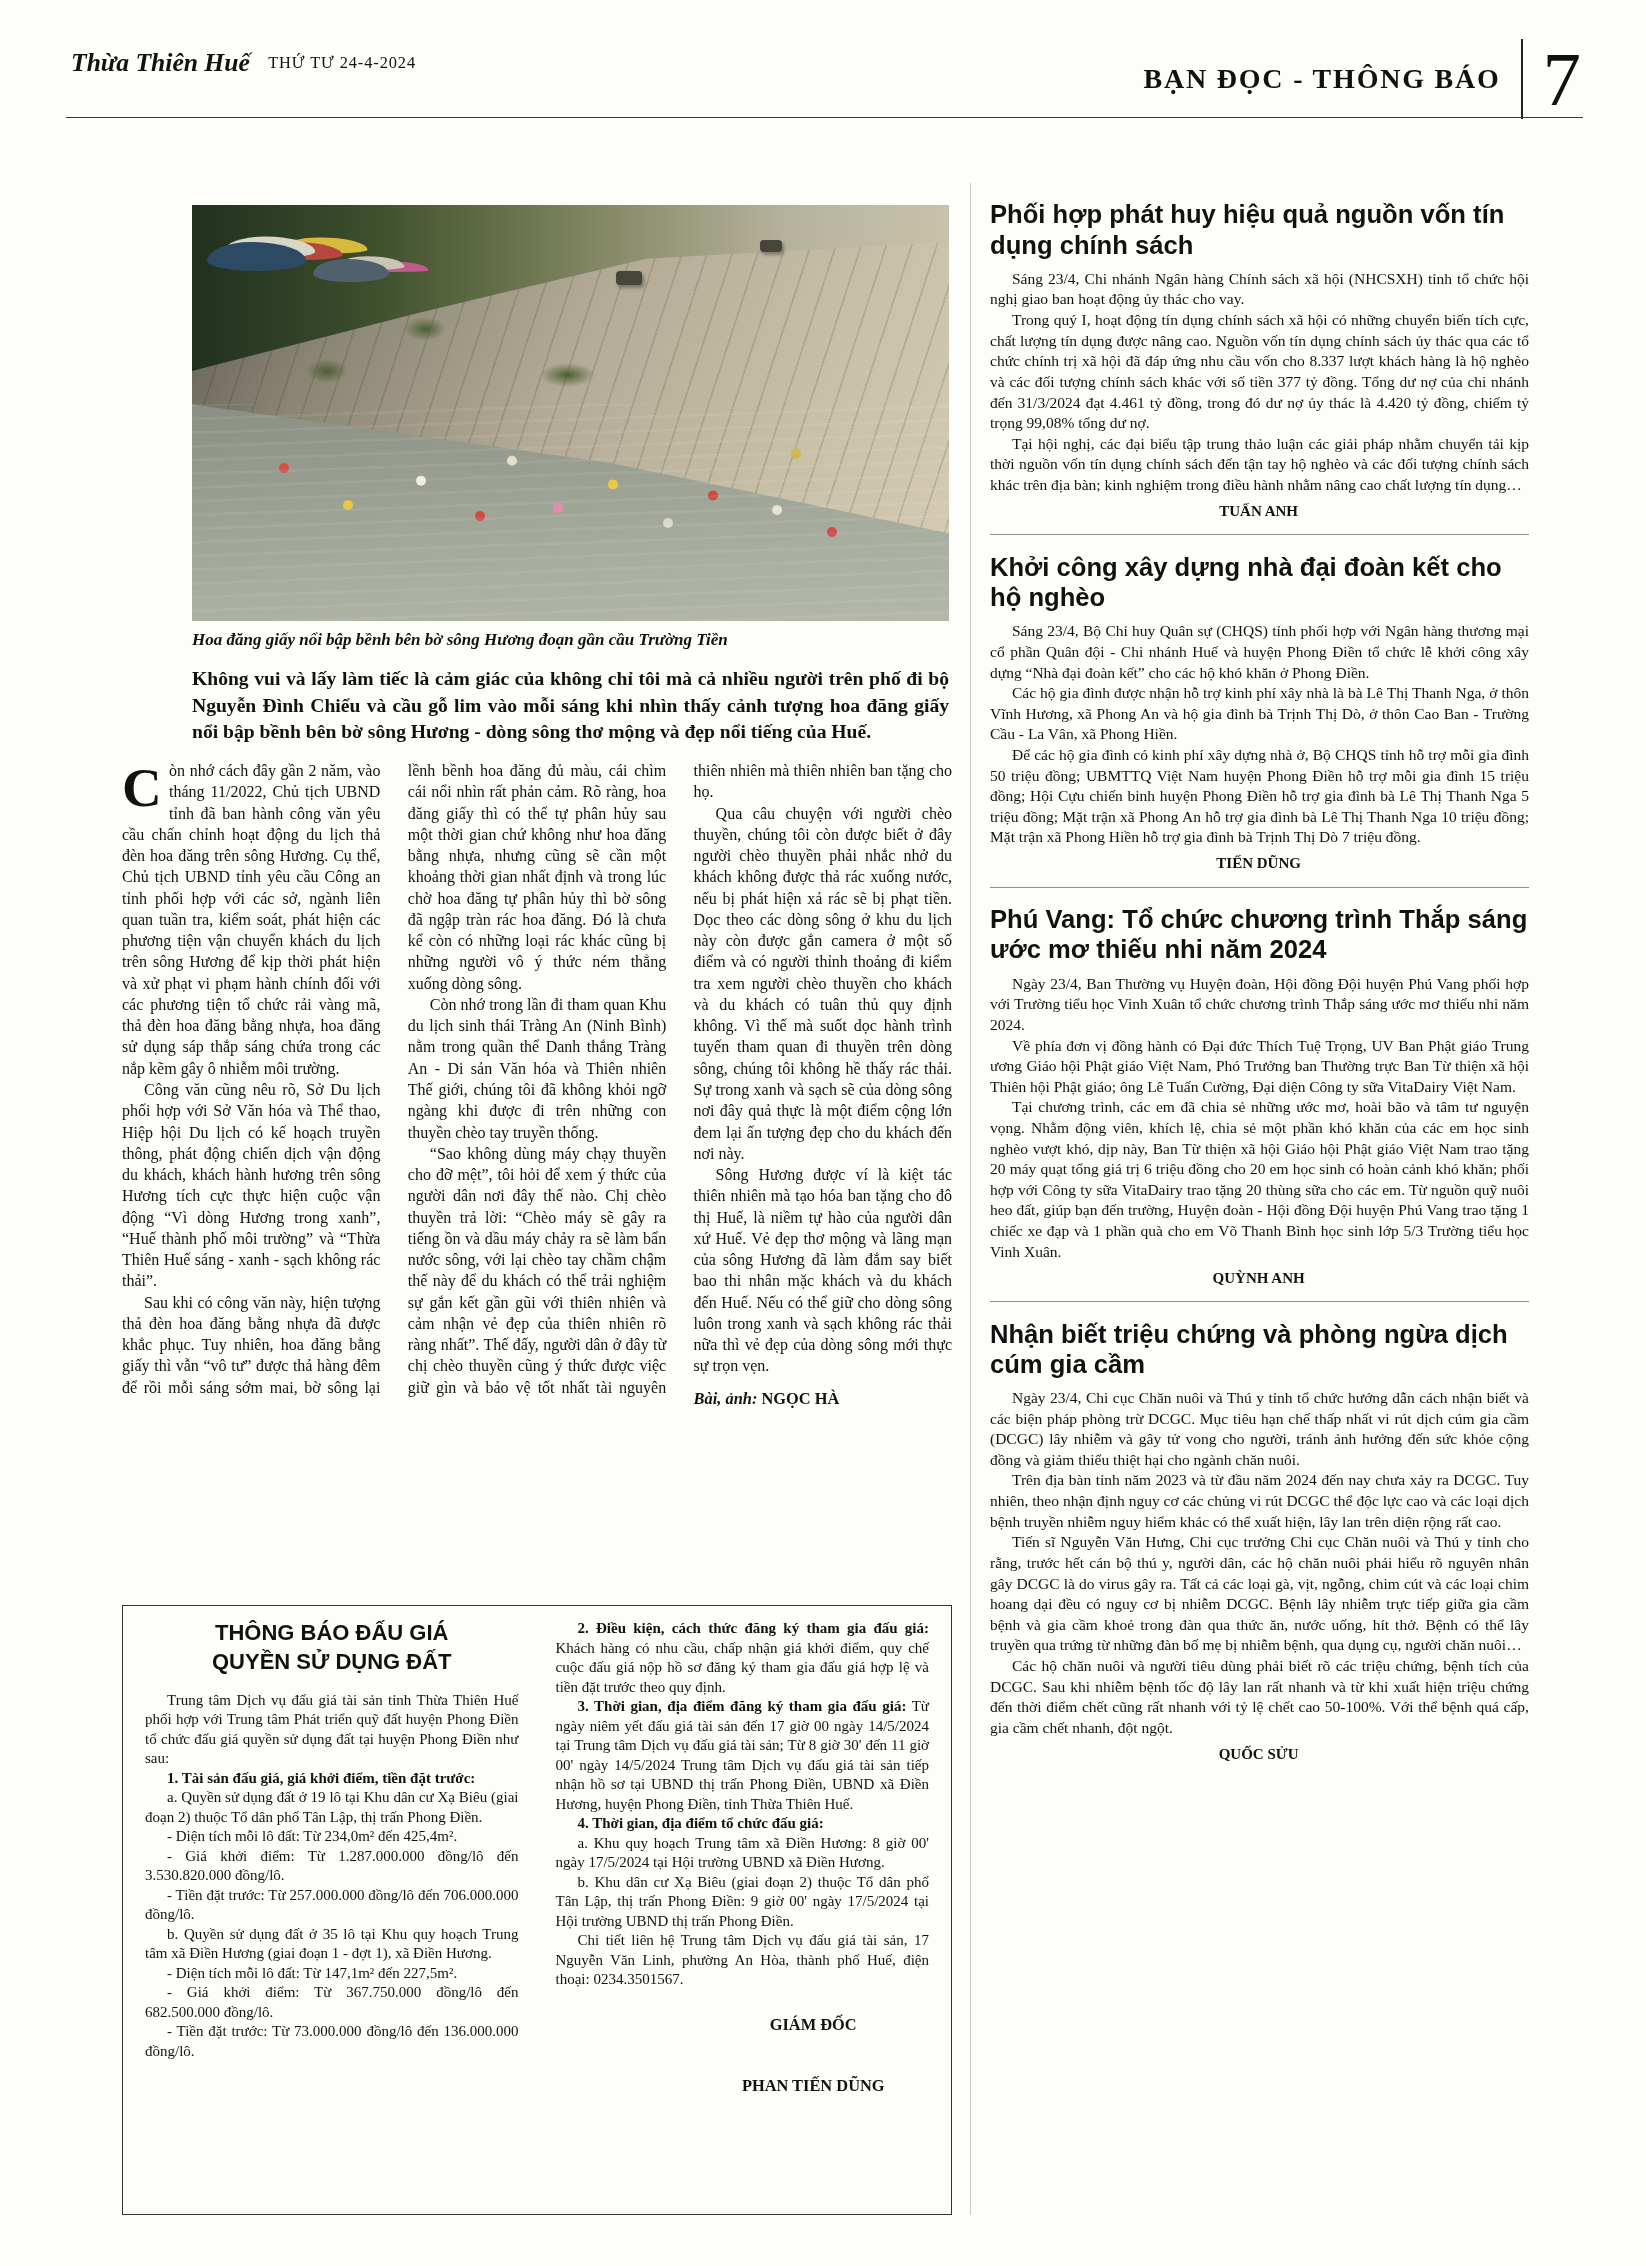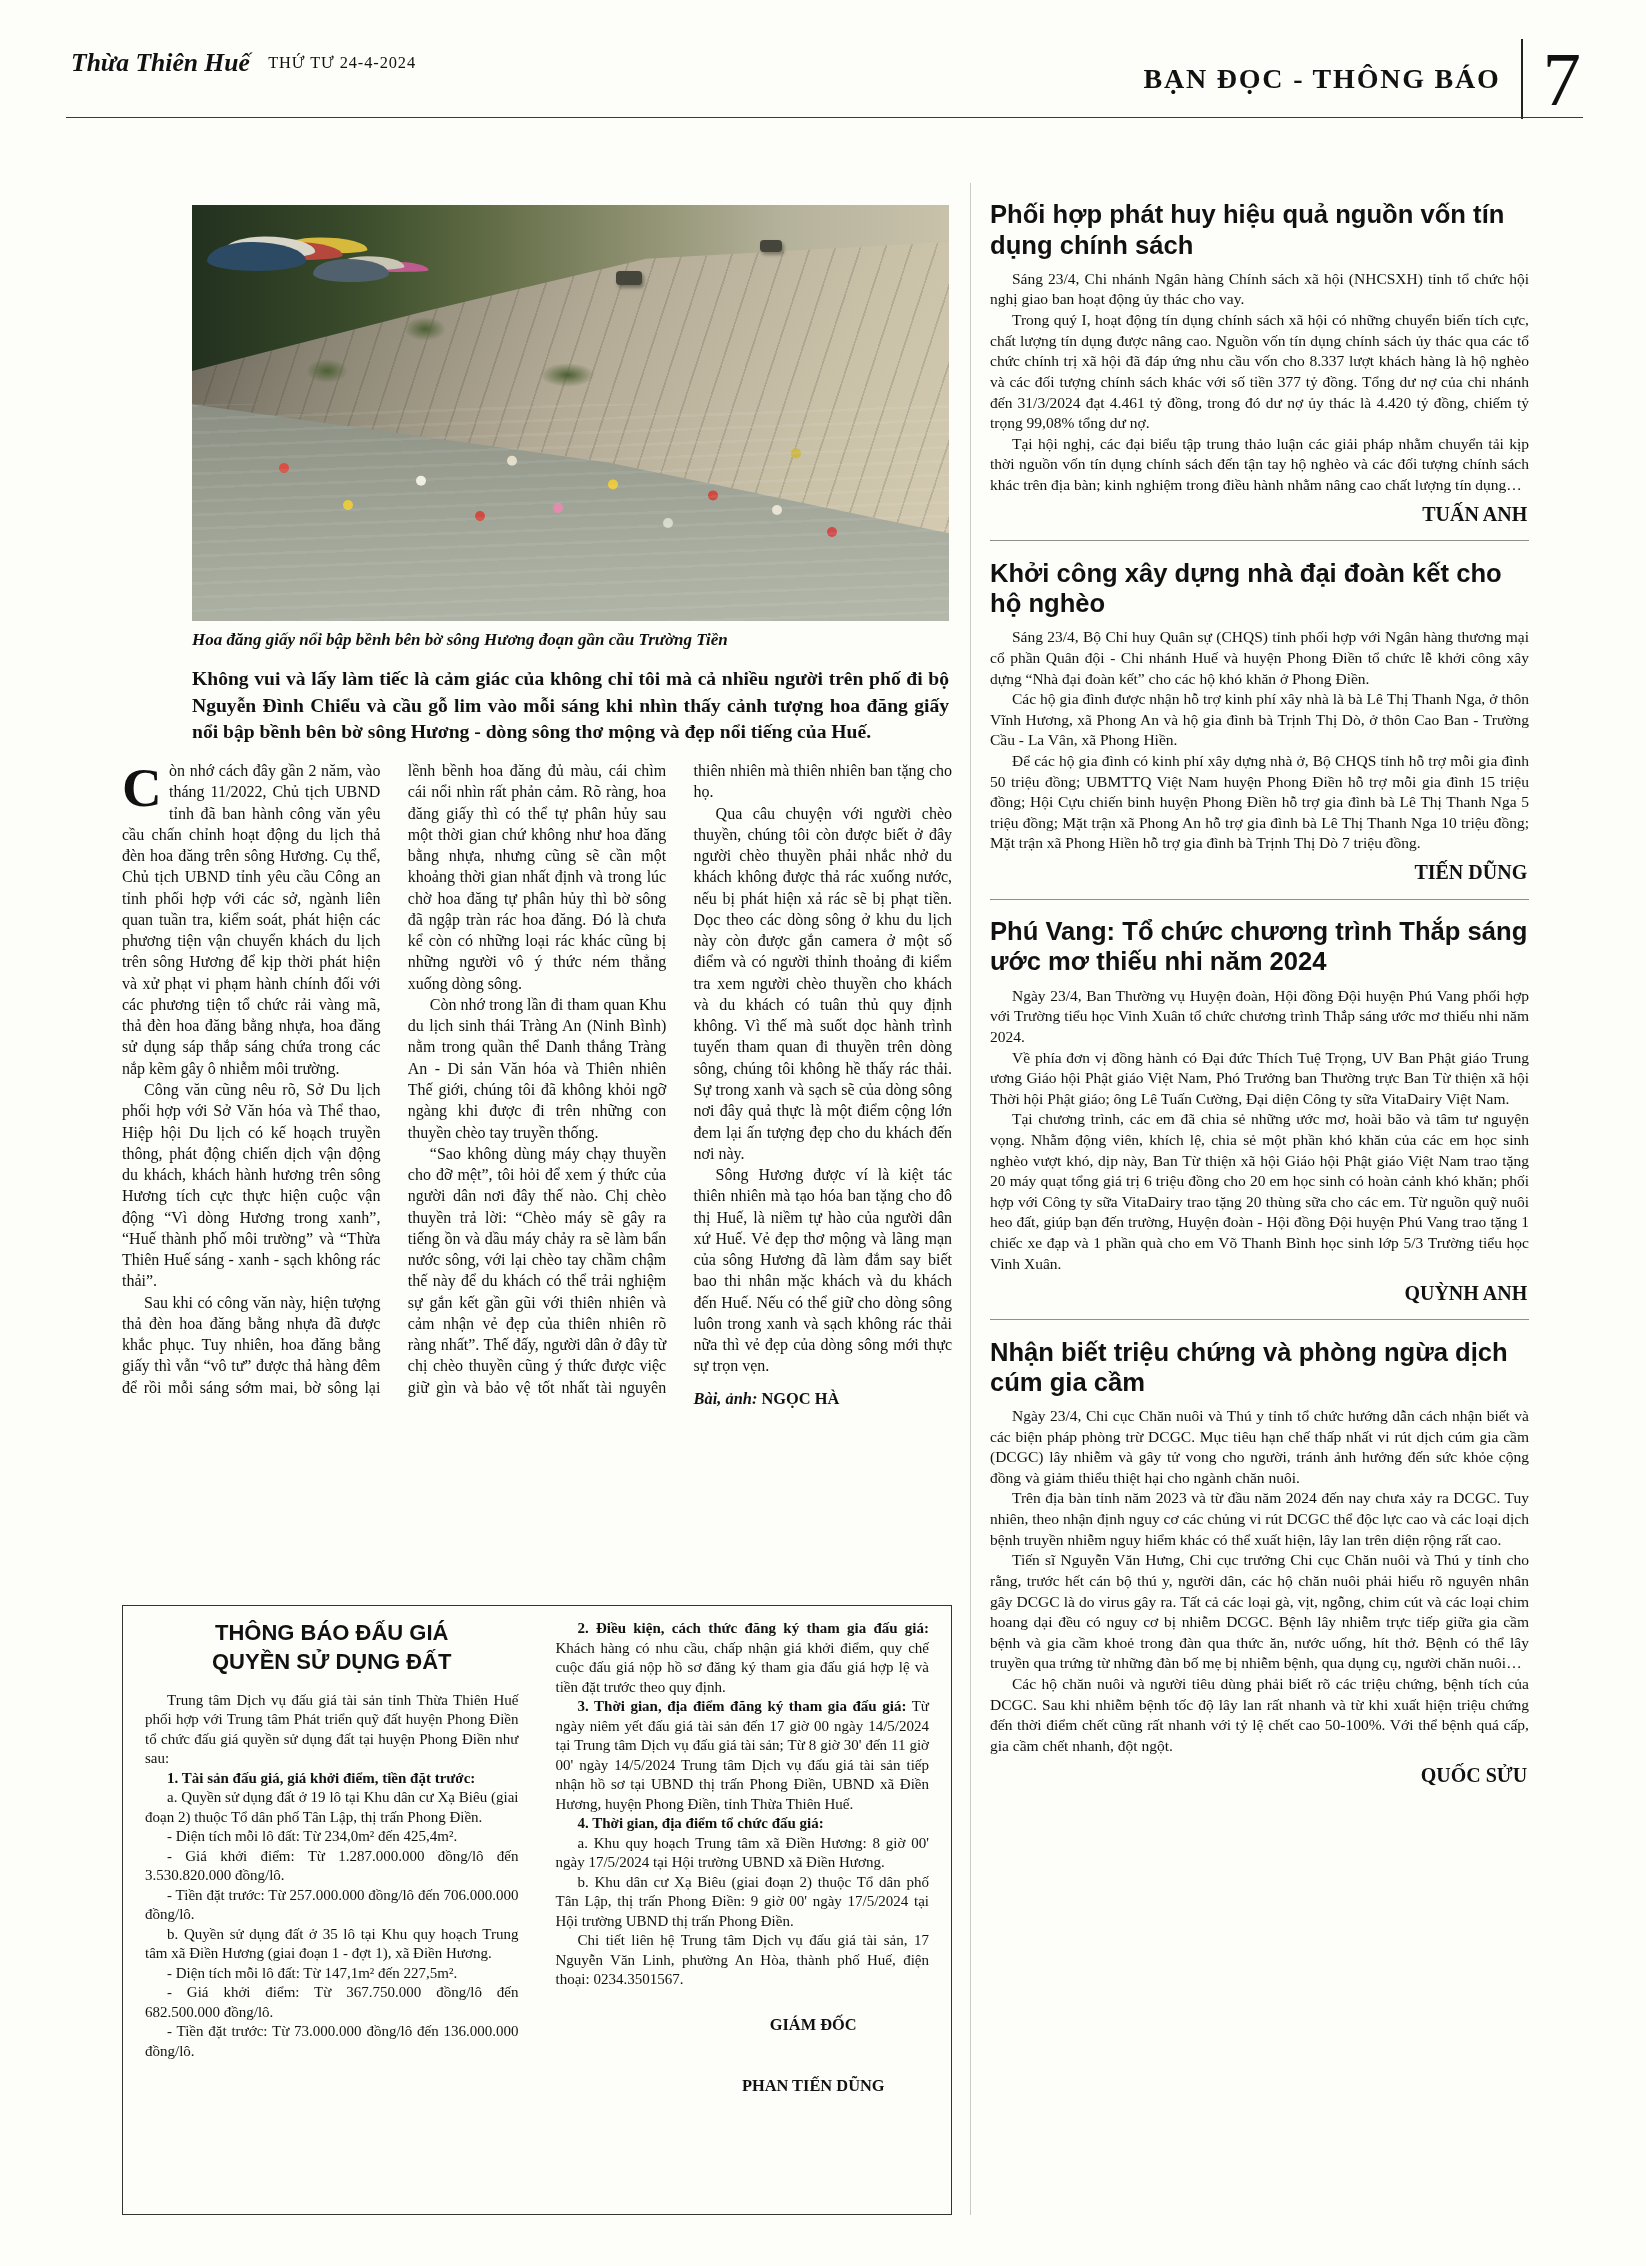--- a/index.html
+++ b/index.html
@@ -75,21 +75,21 @@
   
   .vdiv{position:absolute;left:970px;top:183px;height:2032px;width:0.9px;background:#c9c9c9;}
   .sidebar{position:absolute;left:990px;top:183px;width:539px;}
   .tbar{position:relative;height:46px;background:linear-gradient(90deg,#8f8f8f 0%,#a6a6a6 42%,#cecece 100%);}
   .tbar-dark{position:absolute;left:0;top:0;width:79px;height:100%;background:#6d6d6d;}
   .tbar-label{position:absolute;left:99px;top:6.4px;color:#fff;font-family:"Liberation Sans",sans-serif;
               font-weight:bold;font-size:27.4px;}
   .news{margin-top:16.4px;}
   .nhead{margin:0 0 9.1px;font-family:"Liberation Sans",sans-serif;font-weight:bold;font-size:25.6px;line-height:1.18;}
   .sp{margin:0;font-size:15.5px;line-height:1.33;text-align:justify;text-indent:22px;}
-  .sbyline{margin:7.3px 1.8px 0 0;text-align:right;font-weight:bold;font-size:20px;}
+  .sbyline{margin:7.3px 1.8px 0 0;text-align:center;font-weight:bold;font-size:15px;}
   .sep{border:none;border-top:0.9px solid #8f8f8f;margin:14.6px 0 0;}
 </style>
 </head>
 <body>
 
 <div class="page">
 
   <div class="masthead-wrap">
     <span class="masthead">Thừa Thiên Huế</span>
     <span class="issue-date">THỨ TƯ 24-4-2024</span>
@@ -180,21 +180,21 @@
       <p class="sp">Sáng 23/4, Bộ Chỉ huy Quân sự (CHQS) tỉnh phối hợp với Ngân hàng thương mại cổ phần Quân đội - Chi nhánh Huế và huyện Phong Điền tổ chức lễ khởi công xây dựng “Nhà đại đoàn kết” cho các hộ khó khăn ở Phong Điền.</p>
       <p class="sp">Các hộ gia đình được nhận hỗ trợ kinh phí xây nhà là bà Lê Thị Thanh Nga, ở thôn Vĩnh Hương, xã Phong An và hộ gia đình bà Trịnh Thị Dò, ở thôn Cao Ban - Trường Cầu - La Vân, xã Phong Hiền.</p>
       <p class="sp">Để các hộ gia đình có kinh phí xây dựng nhà ở, Bộ CHQS tỉnh hỗ trợ mỗi gia đình 50 triệu đồng; UBMTTQ Việt Nam huyện Phong Điền hỗ trợ mỗi gia đình 15 triệu đồng; Hội Cựu chiến binh huyện Phong Điền hỗ trợ gia đình bà Lê Thị Thanh Nga 5 triệu đồng; Mặt trận xã Phong An hỗ trợ gia đình bà Lê Thị Thanh Nga 10 triệu đồng; Mặt trận xã Phong Hiền hỗ trợ gia đình bà Trịnh Thị Dò 7 triệu đồng.</p>
       <p class="sbyline">TIẾN DŨNG</p>
     </section>
     <hr class="sep">
 
     <section class="news">
       <h2 class="nhead">Phú Vang: Tổ chức chương trình Thắp sáng ước mơ thiếu nhi năm 2024</h2>
       <p class="sp">Ngày 23/4, Ban Thường vụ Huyện đoàn, Hội đồng Đội huyện Phú Vang phối hợp với Trường tiểu học Vinh Xuân tổ chức chương trình Thắp sáng ước mơ thiếu nhi năm 2024.</p>
-      <p class="sp">Về phía đơn vị đồng hành có Đại đức Thích Tuệ Trọng, UV Ban Phật giáo Trung ương Giáo hội Phật giáo Việt Nam, Phó Trưởng ban Thường trực Ban Từ thiện xã hội Thời hội Phật giáo; ông Lê Tuấn Cường, Đại diện Công ty sữa VitaDairy Việt Nam.</p>
+      <p class="sp">Về phía đơn vị đồng hành có Đại đức Thích Tuệ Trọng, UV Ban Phật giáo Trung ương Giáo hội Phật giáo Việt Nam, Phó Trưởng ban Thường trực Ban Từ thiện xã hội Thiên hội Phật giáo; ông Lê Tuấn Cường, Đại diện Công ty sữa VitaDairy Việt Nam.</p>
       <p class="sp">Tại chương trình, các em đã chia sẻ những ước mơ, hoài bão và tâm tư nguyện vọng. Nhằm động viên, khích lệ, chia sẻ một phần khó khăn của các em học sinh nghèo vượt khó, dịp này, Ban Từ thiện xã hội Giáo hội Phật giáo Việt Nam trao tặng 20 máy quạt tổng giá trị 6 triệu đồng cho 20 em học sinh có hoàn cảnh khó khăn; phối hợp với Công ty sữa VitaDairy trao tặng 20 thùng sữa cho các em. Từ nguồn quỹ nuôi heo đất, giúp bạn đến trường, Huyện đoàn - Hội đồng Đội huyện Phú Vang trao tặng 1 chiếc xe đạp và 1 phần quà cho em Võ Thanh Bình học sinh lớp 5/3 Trường tiểu học Vinh Xuân.</p>
       <p class="sbyline">QUỲNH ANH</p>
     </section>
     <hr class="sep">
 
     <section class="news">
       <h2 class="nhead">Nhận biết triệu chứng và phòng ngừa dịch cúm gia cầm</h2>
       <p class="sp">Ngày 23/4, Chi cục Chăn nuôi và Thú y tỉnh tổ chức hướng dẫn cách nhận biết và các biện pháp phòng trừ DCGC. Mục tiêu hạn chế thấp nhất vi rút dịch cúm gia cầm (DCGC) lây nhiễm và gây tử vong cho người, tránh ảnh hưởng đến sức khỏe cộng đồng và giảm thiểu thiệt hại cho ngành chăn nuôi.</p>
       <p class="sp">Trên địa bàn tỉnh năm 2023 và từ đầu năm 2024 đến nay chưa xảy ra DCGC. Tuy nhiên, theo nhận định nguy cơ các chủng vi rút DCGC thể độc lực cao và các loại dịch bệnh truyền nhiễm nguy hiểm khác có thể xuất hiện, lây lan trên diện rộng rất cao.</p>
       <p class="sp">Tiến sĩ Nguyễn Văn Hưng, Chi cục trưởng Chi cục Chăn nuôi và Thú y tỉnh cho rằng, trước hết cán bộ thú y, người dân, các hộ chăn nuôi phải hiểu rõ nguyên nhân gây DCGC là do virus gây ra. Tất cả các loại gà, vịt, ngỗng, chim cút và các loại chim hoang dại đều có nguy cơ bị nhiễm DCGC. Bệnh lây nhiễm trực tiếp giữa gia cầm bệnh và gia cầm khoẻ trong đàn qua thức ăn, nước uống, hít thở. Bệnh có thể lây truyền qua trứng từ những đàn bố mẹ bị nhiễm bệnh, qua dụng cụ, người chăn nuôi…</p>

